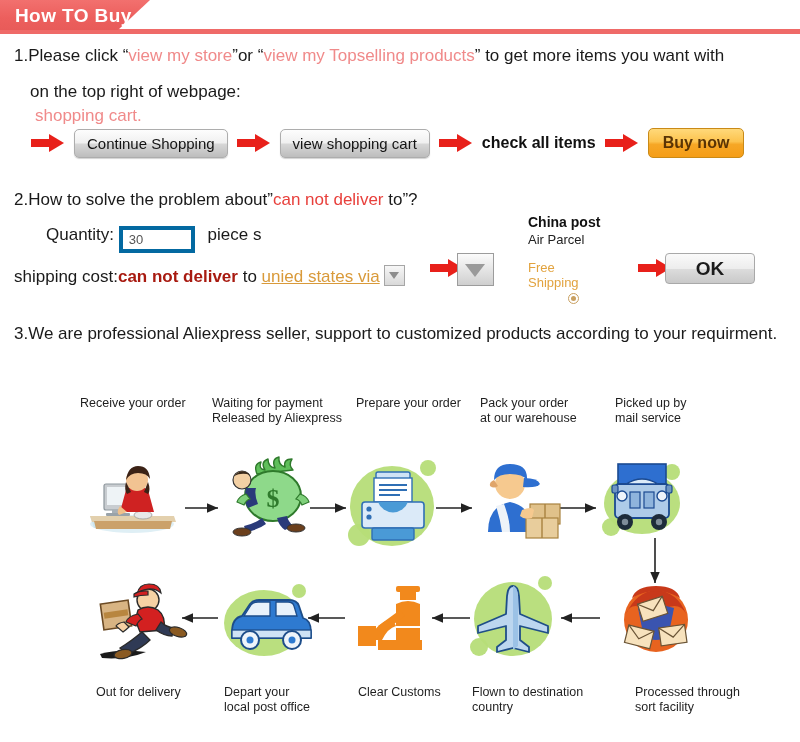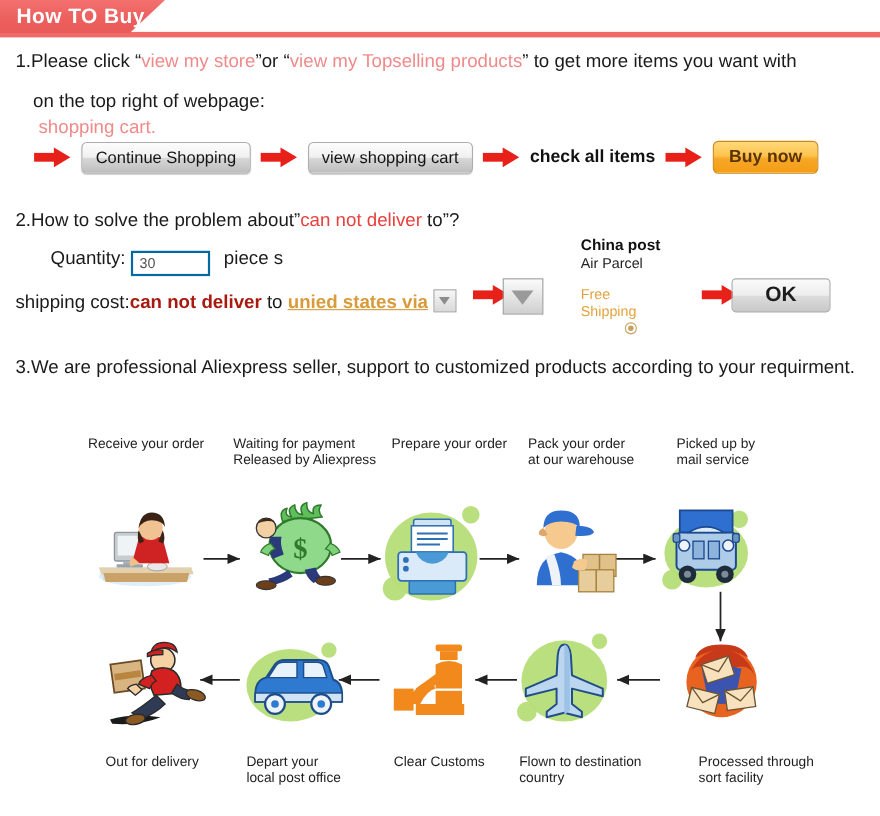--- a/index.html
+++ b/index.html
@@ -54,21 +54,20 @@
   
   .sec { position: absolute; }
   .ln { font-size: 17px; line-height: 24px; white-space: nowrap; }
   .pink { color: #f08a8a; }
   .red { color: #e8403c; }
   .darkred { color: #a81a10; font-weight: bold; }
   .orange-link {
     color: #d99a3a;
     text-decoration: underline;
     text-decoration-color: #d99a3a;
-    font-weight: bold;
   }
 
   
   .btnrow {
     position: absolute;
     left: 22px;
     top: 128px;
     display: flex;
     align-items: center;
   }
@@ -136,21 +135,21 @@
     border-top: 9px solid transparent;
     border-bottom: 9px solid transparent;
     border-left: 15px solid #e8201a;
   }
 
   
   .qty-input {
     display: inline-block;
     width: 62px;
     height: 19px;
-    border: 2px solid #0369a1;
+    border: 4px solid #0369a1;
     background: #fff;
     font-size: 13px;
     color: #555;
     padding: 0 0 0 6px;
     vertical-align: -4px;
     line-height: 19px;
     box-sizing: content-box;
     font-family: "Liberation Sans", sans-serif;
   }
   .dd-small {

